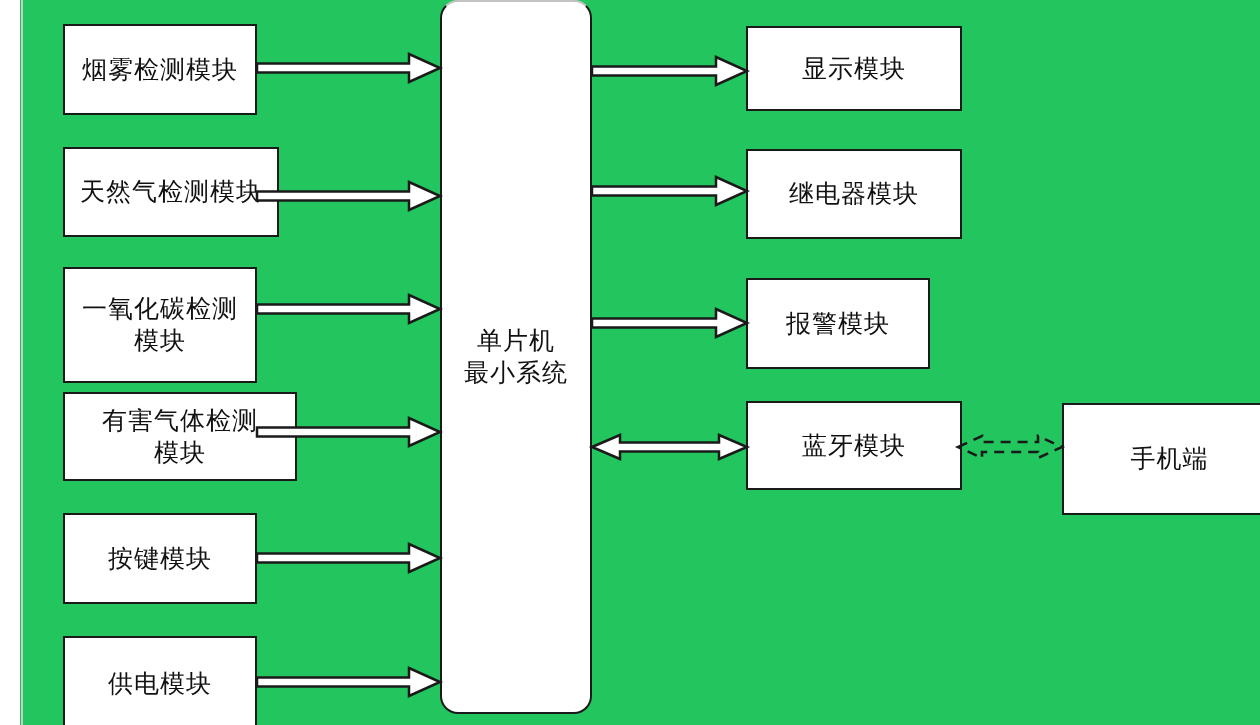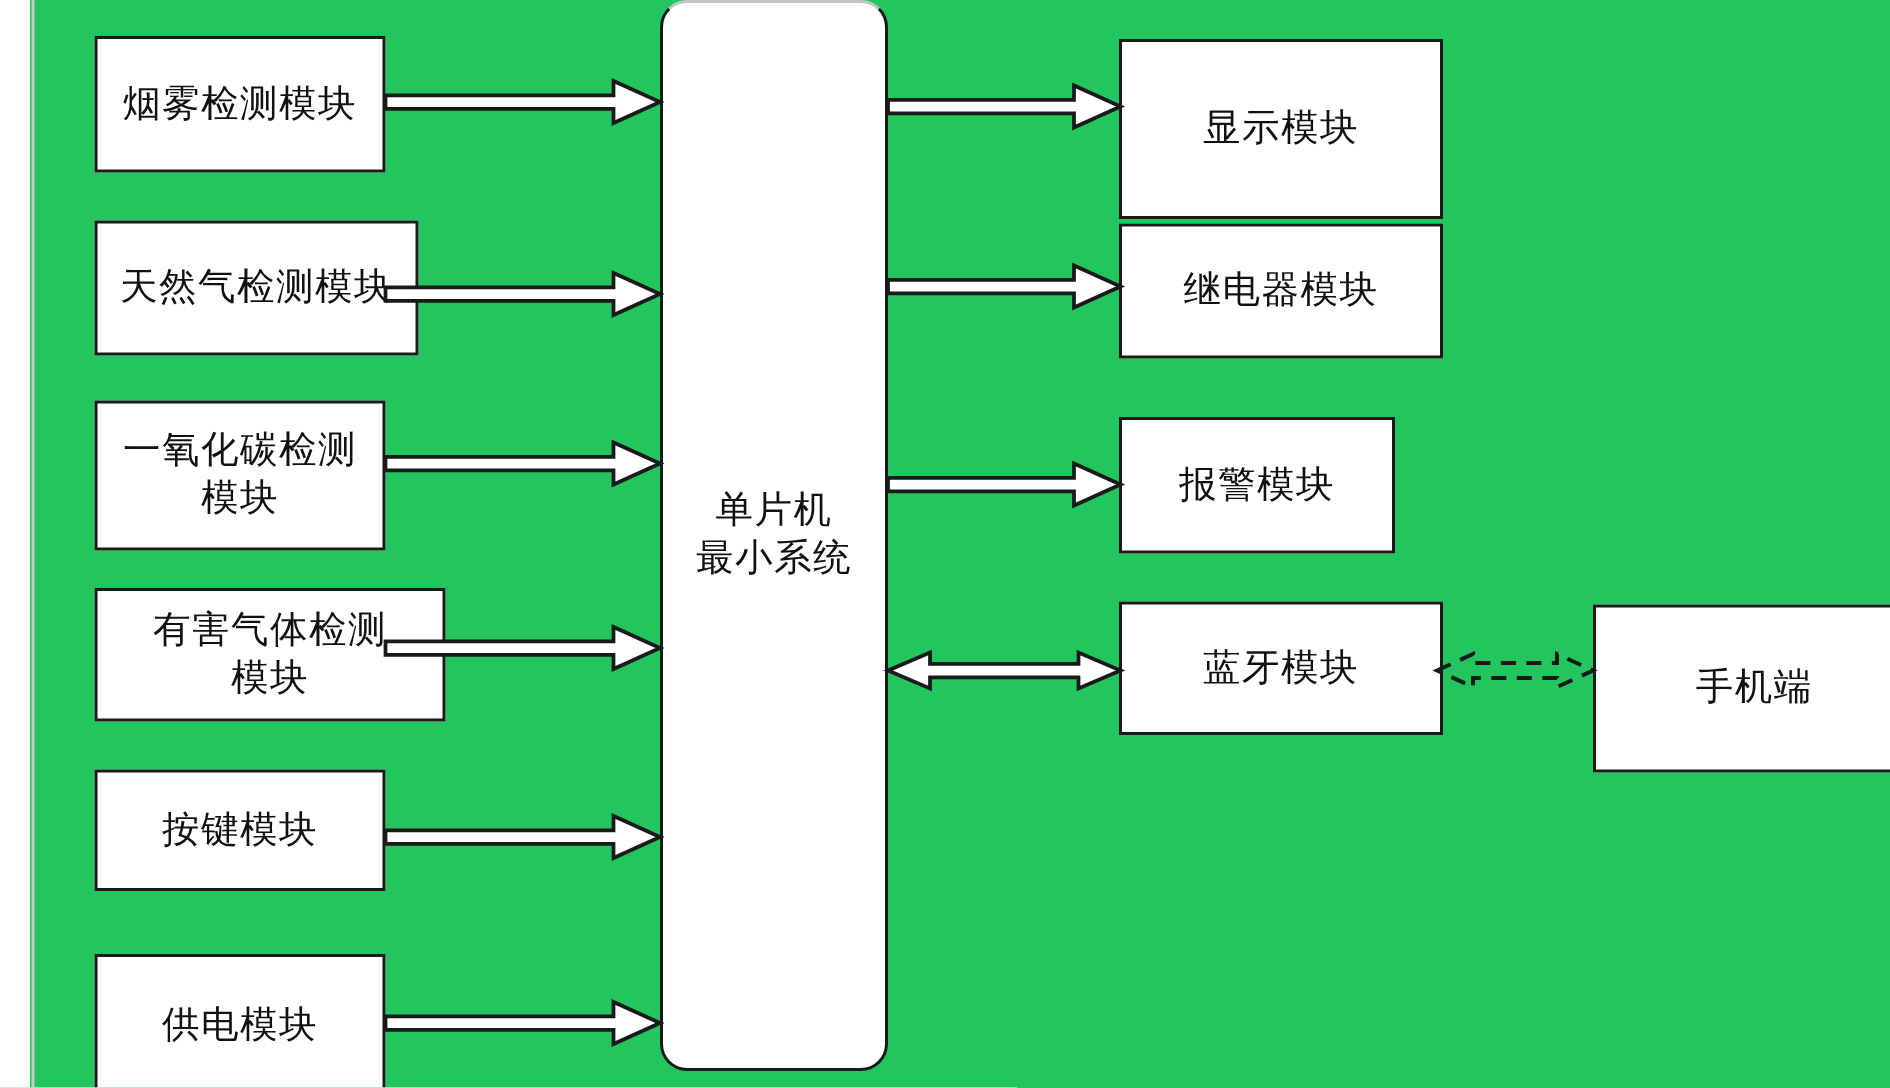--- a/index.html
+++ b/index.html
@@ -62,41 +62,41 @@
 
   <div class="page-edge left"></div>
   <div class="page-edge right"></div>
 
   <div class="box" style="left:43px; top:24px; width:194px; height:91px;">
     <span class="label">烟雾检测模块</span>
   </div>
   <div class="box" style="left:43px; top:147px; width:216px; height:90px;">
     <span class="label">天然气检测模块</span>
   </div>
-  <div class="box" style="left:43px; top:267px; width:194px; height:100px;font-family:Liberation Serif, serif;">
+  <div class="box" style="left:43px; top:267px; width:194px; height:116px;font-family:Liberation Serif, serif;">
     <span class="label">一氧化碳检测
 模块</span>
   </div>
   <div class="box" style="left:43px; top:392px; width:234px; height:89px;">
     <span class="label">有害气体检测
 模块</span>
   </div>
-  <div class="box" style="left:43px; top:513px; width:194px; height:81px;">
+  <div class="box" style="left:43px; top:513px; width:194px; height:91px;">
     <span class="label">按键模块</span>
   </div>
   <div class="box" style="left:43px; top:636px; width:194px; height:96px;">
     <span class="label">供电模块</span>
   </div>
 
   <div class="box center-box" style="left:420px; top:0px; width:152px; height:714px;">
     <span class="label">单片机
 最小系统</span>
   </div>
 
-  <div class="box" style="left:726px; top:26px; width:216px; height:120px;">
+  <div class="box" style="left:726px; top:26px; width:216px; height:85px;">
     <span class="label">显示模块</span>
   </div>
   <div class="box" style="left:726px; top:149px; width:216px; height:90px;">
     <span class="label">继电器模块</span>
   </div>
   <div class="box" style="left:726px; top:278px; width:184px; height:91px;">
     <span class="label">报警模块</span>
   </div>
   <div class="box" style="left:726px; top:401px; width:216px; height:89px;">
     <span class="label">蓝牙模块</span>

